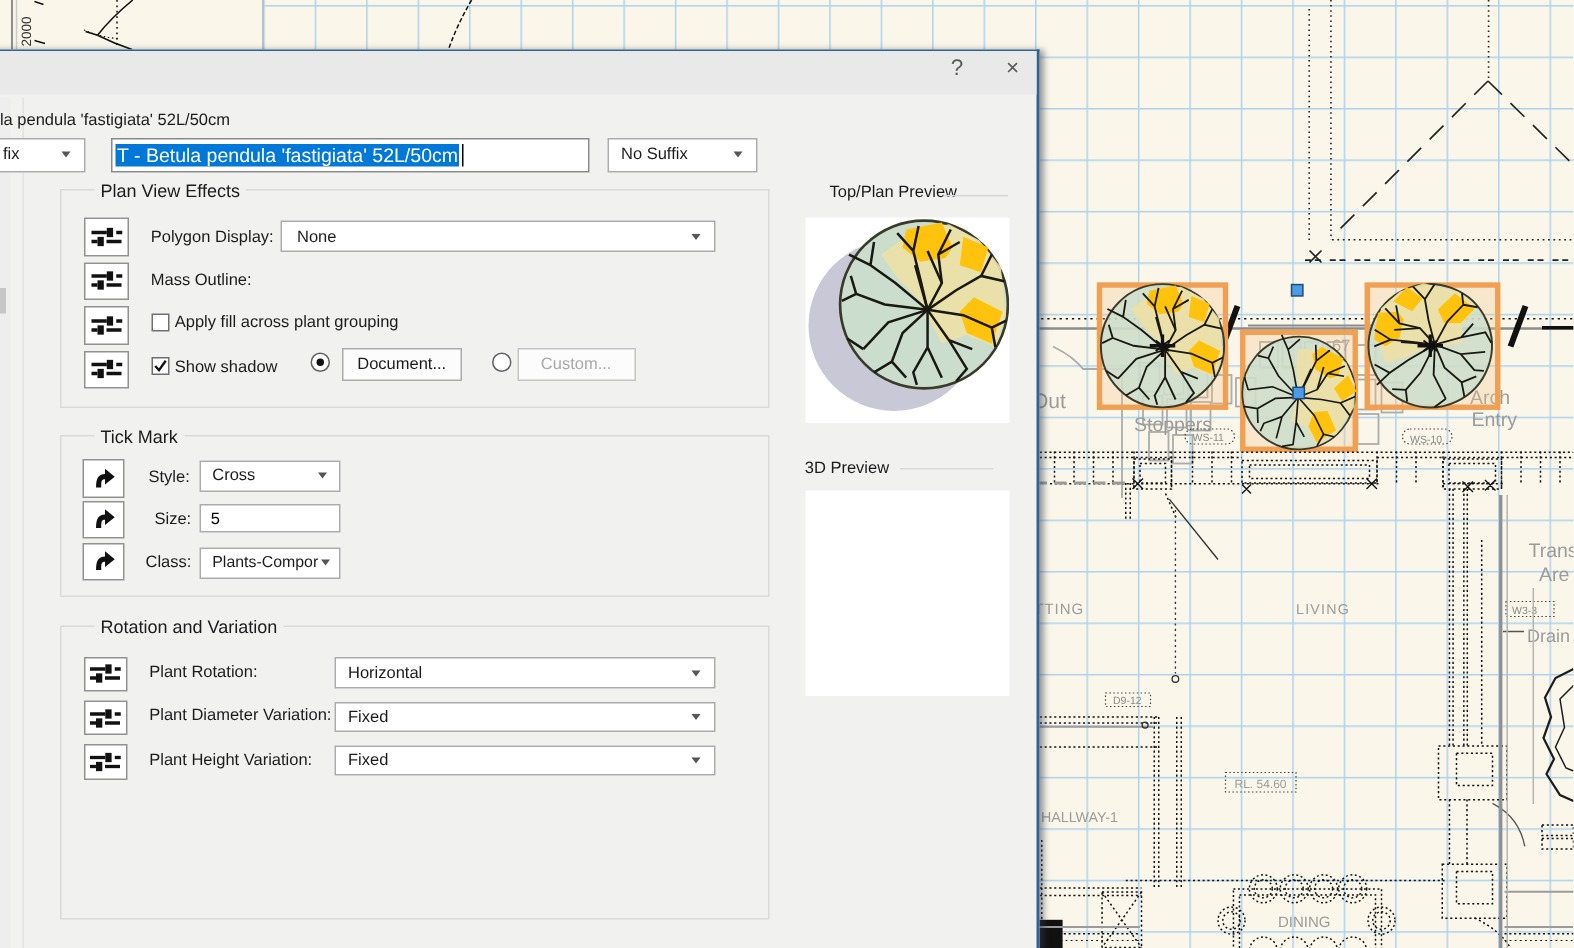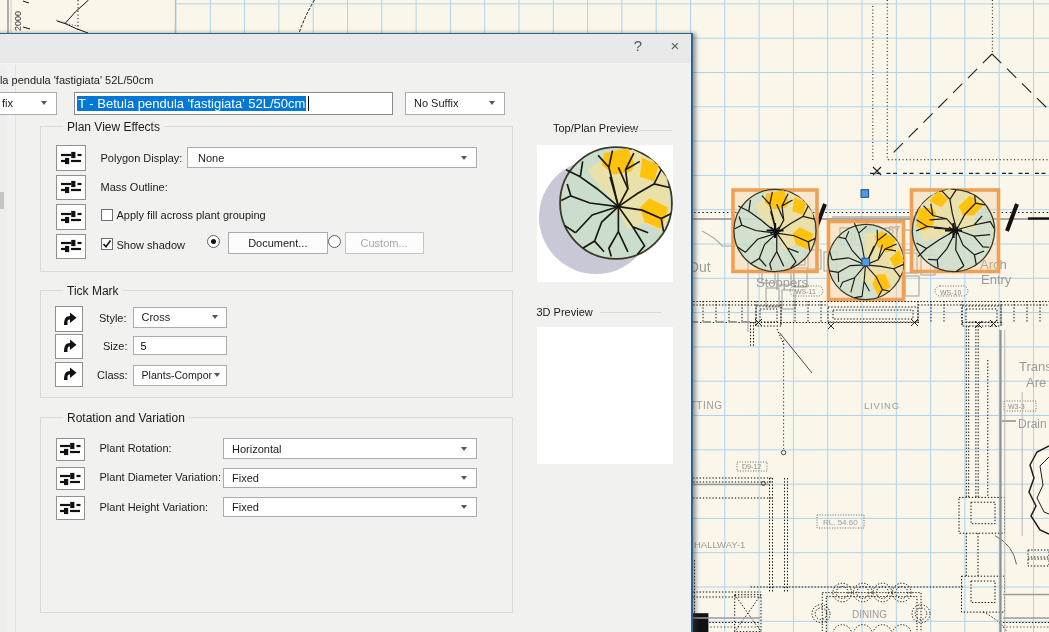--- a/index.html
+++ b/index.html
@@ -313,21 +313,21 @@
 <div class="lbl" style="left:126.5px;top:176.5px;">Apply fill across plant grouping</div>
 <div class="cb" style="left:110.5px;top:205.5px;">
         <svg width="10" height="10" style="position:absolute;left:0;top:0;">
           <path d="M1.5,5 L4,7.8 8.5,1.5" stroke="#111" stroke-width="1.6" fill="none"></path>
         </svg>
       </div>
 <div class="lbl" style="left:126.5px;top:206px;">Show shadow</div>
 <div class="rad" style="left:217.3px;top:202.9px;">
         <div style="position:absolute;left:3px;top:3px;width:5px;height:5px;border-radius:50%;background:#111;"></div>
       </div>
-<div class="btn" style="left:237.8px;top:199.3px;width:100px;height:22px;line-height:21px;">Document...</div>
+<div class="btn" style="left:237.8px;top:199.3px;width:80px;height:22px;line-height:21px;">Document...</div>
 <div class="rad" style="left:338px;top:202.9px;"></div>
 <div class="btn" style="left:354.6px;top:199.3px;width:79px;height:22px;line-height:21px;color:#A9A9A9;border-color:#C4C4C4;">Custom...</div>
 
 <div class="grp" style="left:49.5px;top:257px;width:473px;height:108px;"></div>
 <div class="glbl" style="left:53px;top:251px;">Tick Mark</div>
 <div class="ibtn tk" style="left:64.8px;top:273.5px;width:28.7px;height:25.5px;">
         <svg width="24" height="22" viewBox="0 0 24 22" style="position:absolute;left:50%;top:50%;transform:translate(-50%,-50%)">
           <path d="M7,17 C7,10 9,8.2 13,8 L13,4.5 L19.5,9.8 L13,15 L13,11.5 C10.5,11.6 10.5,12.5 10.5,17 Z" fill="#111"></path>
         </svg>
       </div>

